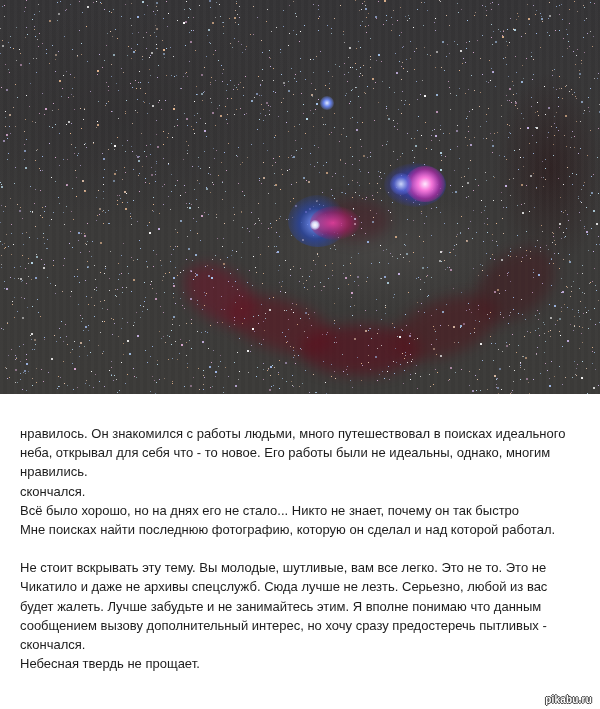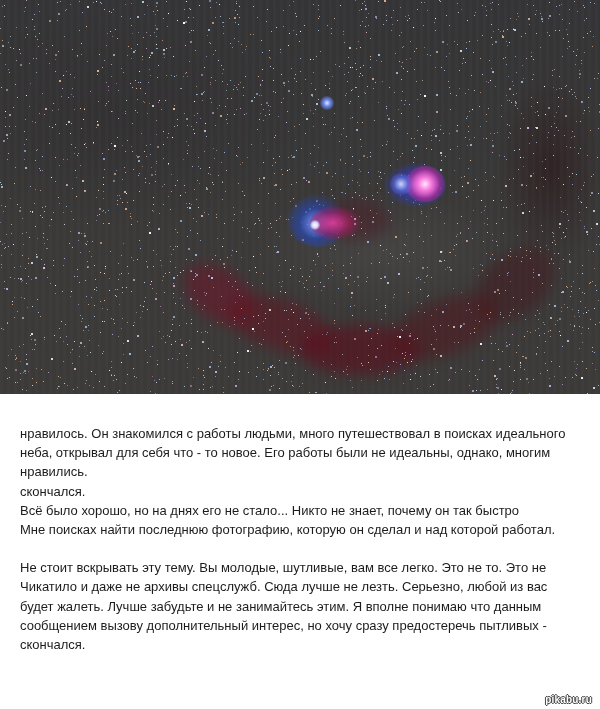--- a/index.html
+++ b/index.html
@@ -2692,15 +2692,16 @@
   <p>нравились.</p>
   <p>скончался.</p>
   <p>Всё было хорошо, но на днях его не стало... Никто не знает, почему он так быстро</p>
   <p>Мне поисках найти последнюю фотографию, которую он сделал и над которой работал.</p>
   <div class="gap"></div>
   <p>Не стоит вскрывать эту тему. Вы молодые, шутливые, вам все легко. Это не то. Это не</p>
   <p>Чикатило и даже не архивы спецслужб. Сюда лучше не лезть. Серьезно, любой из вас</p>
   <p>будет жалеть. Лучше забудьте и не занимайтесь этим. Я вполне понимаю что данным</p>
   <p>сообщением вызову дополнительный интерес, но хочу сразу предостеречь пытливых -</p>
   <p>скончался.</p>
+  <p>Небесная твердь не прощает.</p>
 </div>
 
 <div class="watermark">pikabu.ru</div>
 
 </body></html>

